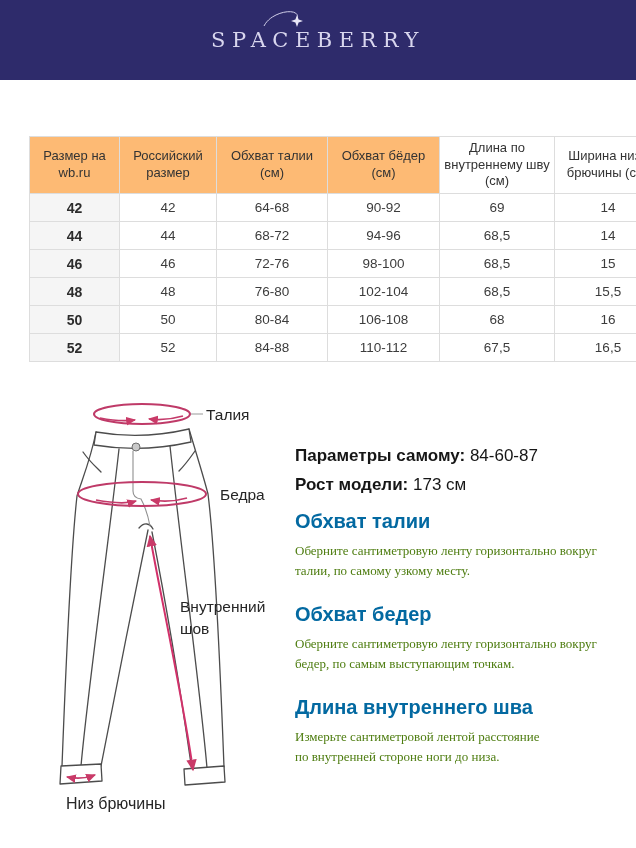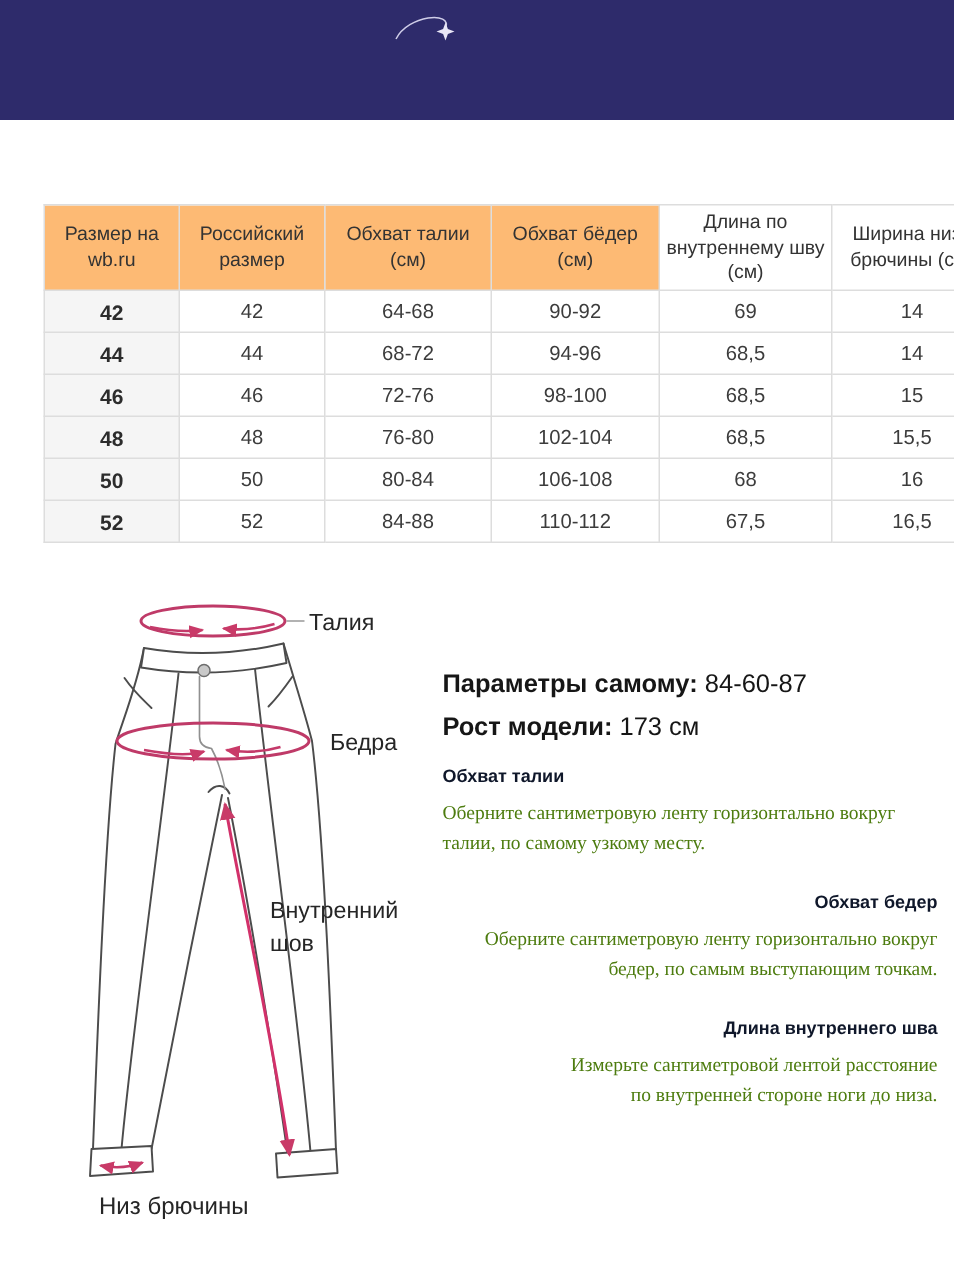--- a/index.html
+++ b/index.html
@@ -38,34 +38,35 @@
   .diagram .parrow{fill:none;stroke:#c43a6a;stroke-width:1.7;}
   .diagram .seam{fill:none;stroke:#d2316a;stroke-width:2;}
   .diagram text{font-family:"Liberation Sans",sans-serif;font-size:15.5px;font-weight:500;fill:#262626;}
 
   
   .right-col{position:absolute;left:295px;top:446px;width:330px;}
   .model-line{margin:0 0 10px;font-size:17px;color:#161616;line-height:19px;}
   .model-label{font-weight:700;}
   .model-value{font-weight:400;text-align:center;}
   .sections{margin-top:16px;}
-  .section h3{margin:0 0 8px;font-size:12px;font-weight:700;color:#0f172a;}
+  .section h3{margin:0 0 8px;font-size:20px;font-weight:700;color:#0369a1;}
   .section p{margin:0;font-size:13px;line-height:20px;color:#4d7c0f;white-space:pre-line;font-family:Liberation Serif, serif;}
-  .section + .section{margin-top:22px;text-align:right;}
+  .section + .section{margin-top:22px;}
 </style>
 </head>
 <body>
 
 <div class="page">
 
   <div class="header">
     <svg class="star-swoosh" width="70" height="28" viewBox="0 0 70 28">
       <path d="M4,20 C12,4 42,1 37,13" fill="none" stroke="#cfcde8" stroke-width="1"></path>
       <polygon points="37,9 38.6,13.4 43,15 38.6,16.6 37,21 35.4,16.6 31,15 35.4,13.4" fill="#e9e7f7"></polygon>
     </svg>
+    <div class="logo">SPACEBERRY</div>
   </div>
 
   <table class="size-table">
     <thead>
       <tr>
           <th>Размер на wb.ru</th>
           <th>Российский размер</th>
           <th>Обхват талии (см)</th>
           <th>Обхват бёдер (см)</th>
           <th>Длина по внутреннему шву (см)</th>

